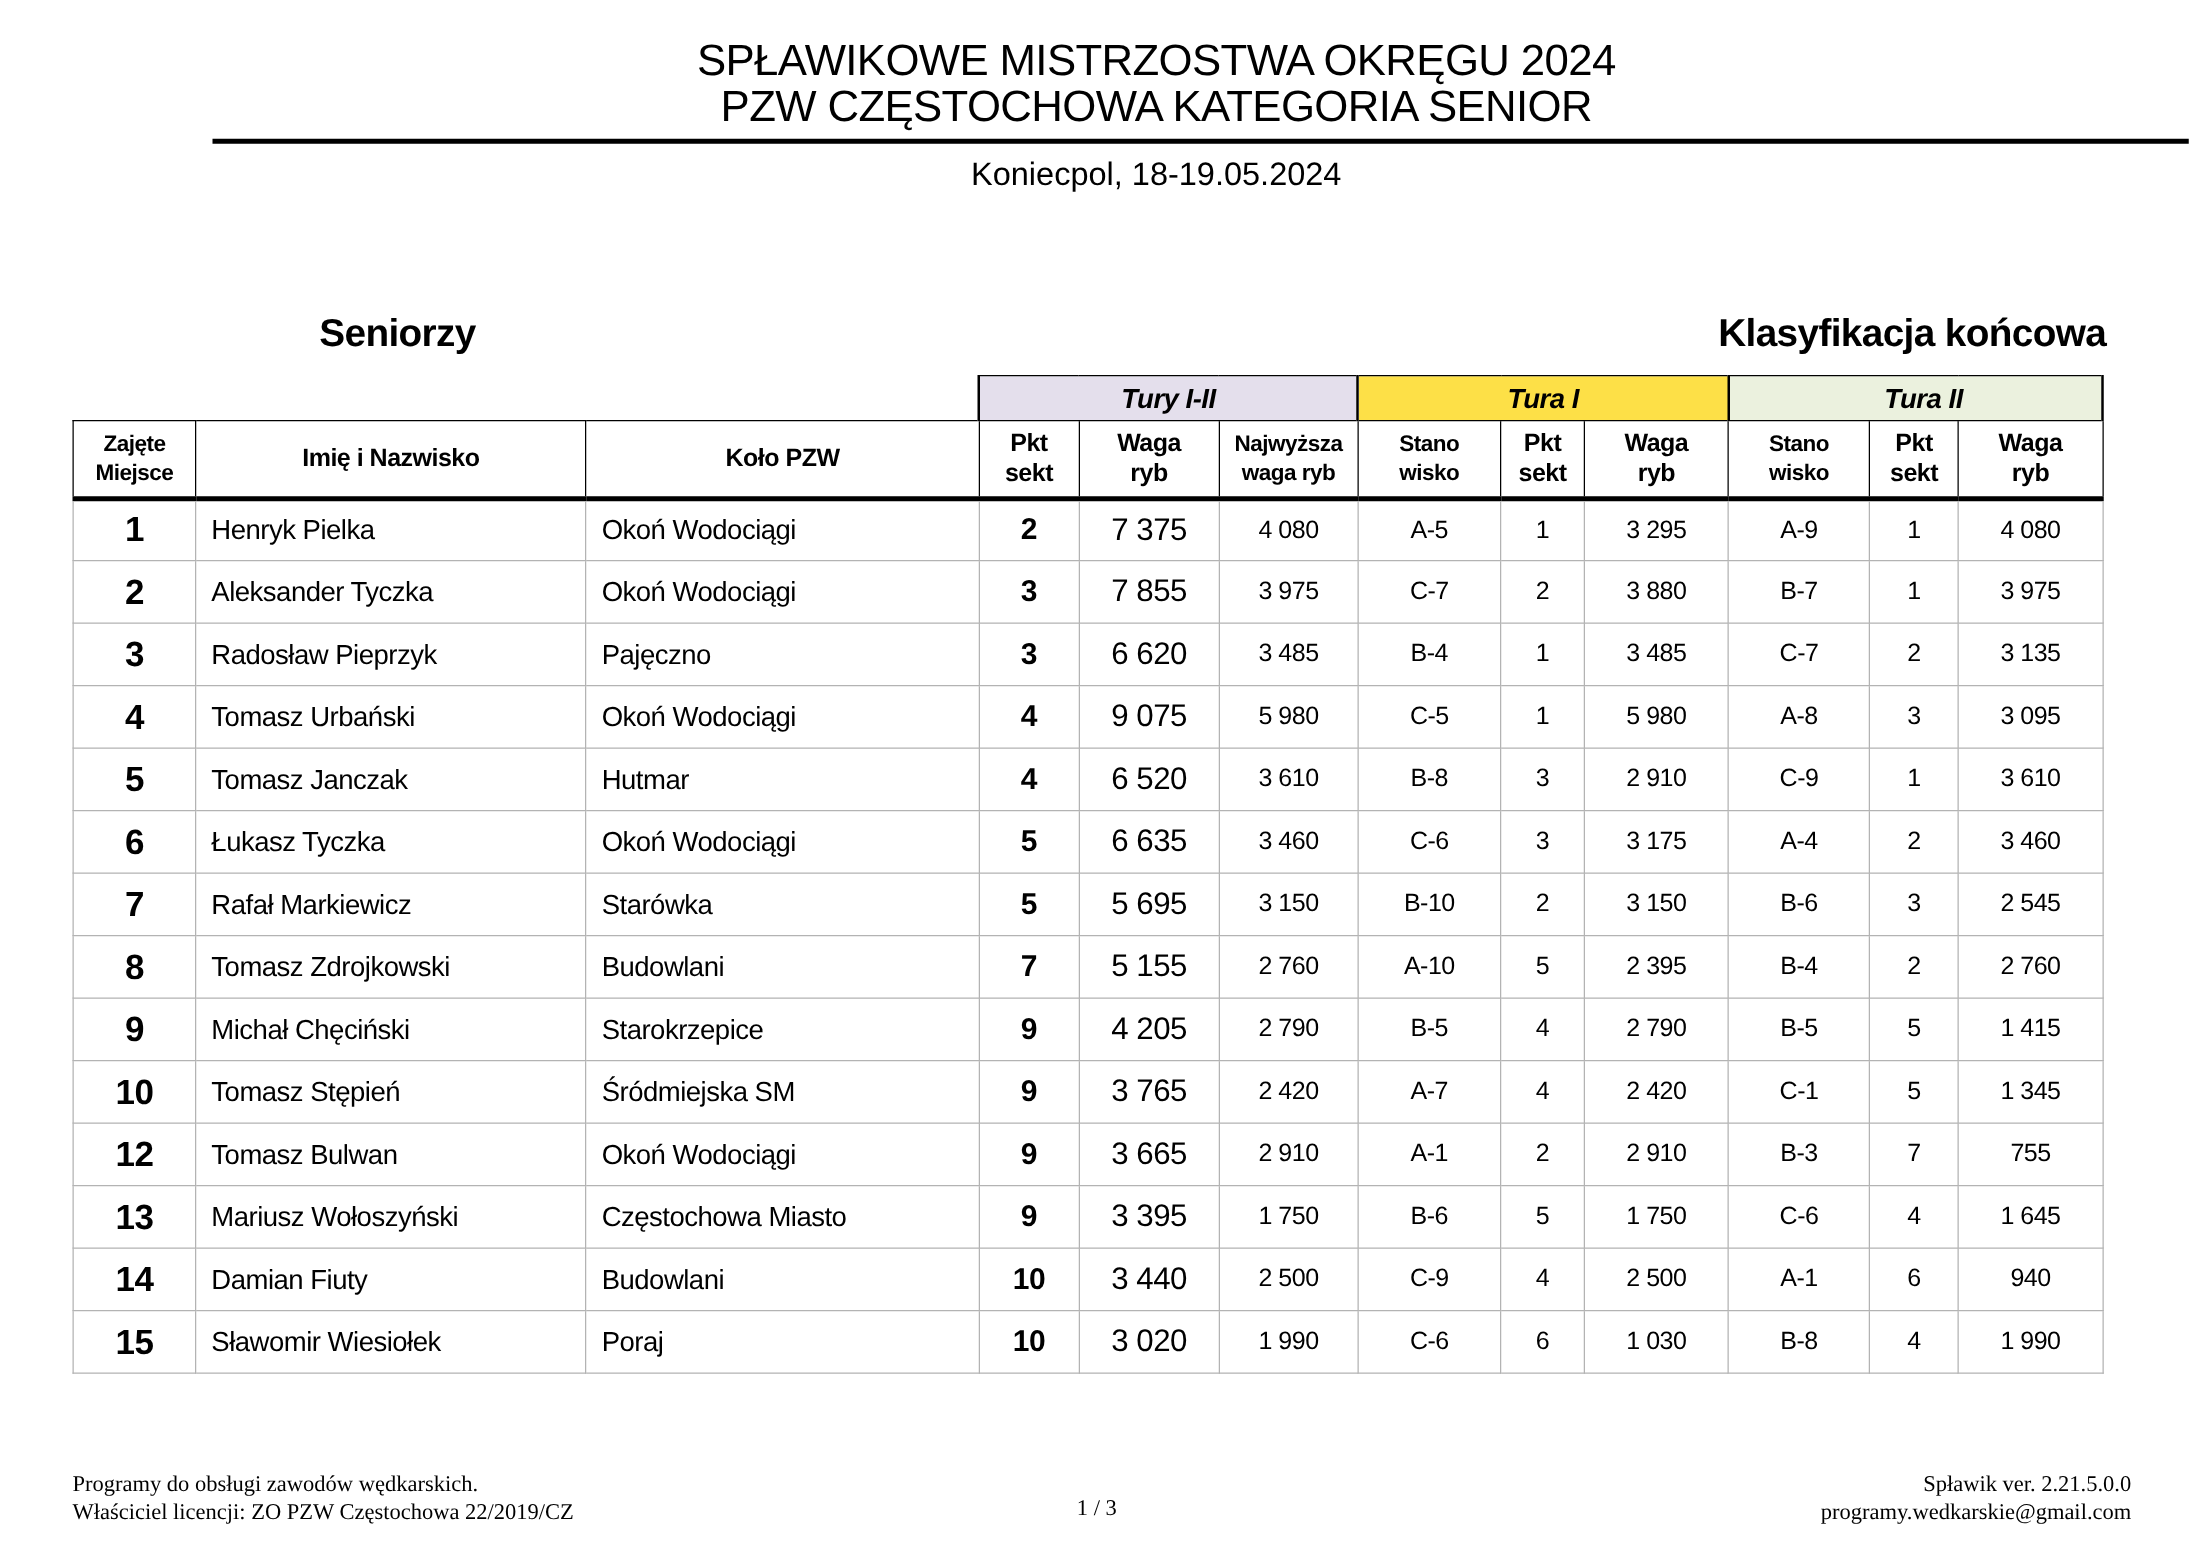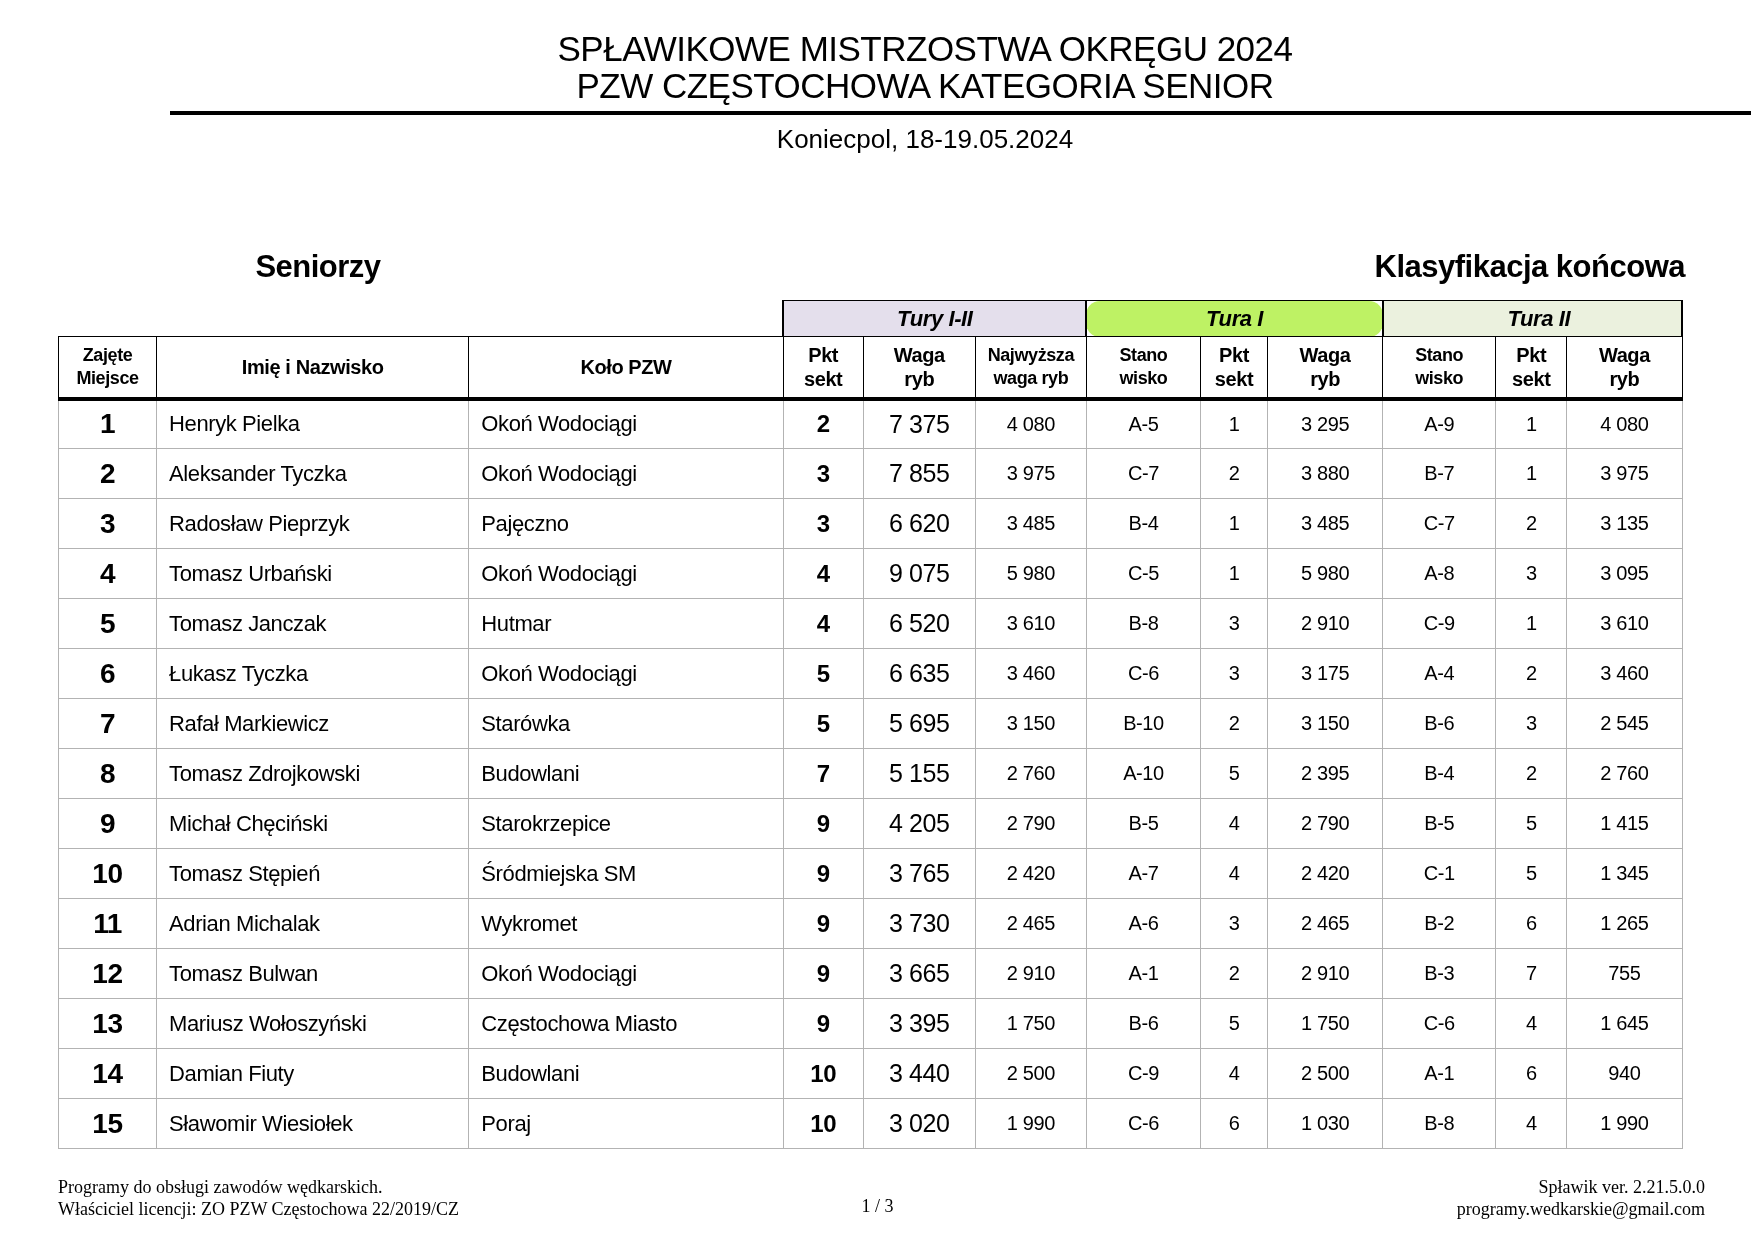--- a/index.html
+++ b/index.html
@@ -161,21 +161,21 @@
         <col style="width:67px">
         <col style="width:115px">
       <col style="width:113px">
         <col style="width:71px">
         <col style="width:115px">
     </colgroup>
     <thead>
       <tr class="group-row">
         <th class="grp-spacer" colspan="3"></th>
         <th class="grp" colspan="3" style="background: rgb(228, 223, 236);">Tury I-II</th>
-        <th class="grp" colspan="3" style="background: #bef264; border-radius: 14px;">Tura I</th>
+        <th class="grp" colspan="3" style="background: #fde047;">Tura I</th>
         <th class="grp" colspan="3" style="background: rgb(235, 241, 222); padding-left: 13px;">Tura II</th>
       </tr>
       <tr class="colhead-row">
         <th class="small">Zajęte
 Miejsce</th>
         <th>Imię i Nazwisko</th>
         <th>Koło PZW</th>
         <th>Pkt
 sekt</th>
         <th>Waga
@@ -331,34 +331,20 @@
           <td class="c5">3 765</td>
           <td class="c6">2 420</td>
           <td class="c7">A-7</td>
           <td class="c8">4</td>
           <td class="c9">2 420</td>
           <td class="c10">C-1</td>
           <td class="c11">5</td>
           <td class="c12">1 345</td>
         </tr>
         <tr>
-          <td class="c1">11</td>
-          <td class="c2">Adrian Michalak</td>
-          <td class="c3">Wykromet</td>
-          <td class="c4">9</td>
-          <td class="c5">3 730</td>
-          <td class="c6">2 465</td>
-          <td class="c7">A-6</td>
-          <td class="c8">3</td>
-          <td class="c9">2 465</td>
-          <td class="c10">B-2</td>
-          <td class="c11">6</td>
-          <td class="c12">1 265</td>
-        </tr>
-        <tr>
           <td class="c1">12</td>
           <td class="c2">Tomasz Bulwan</td>
           <td class="c3">Okoń Wodociągi</td>
           <td class="c4">9</td>
           <td class="c5">3 665</td>
           <td class="c6">2 910</td>
           <td class="c7">A-1</td>
           <td class="c8">2</td>
           <td class="c9">2 910</td>
           <td class="c10">B-3</td>

